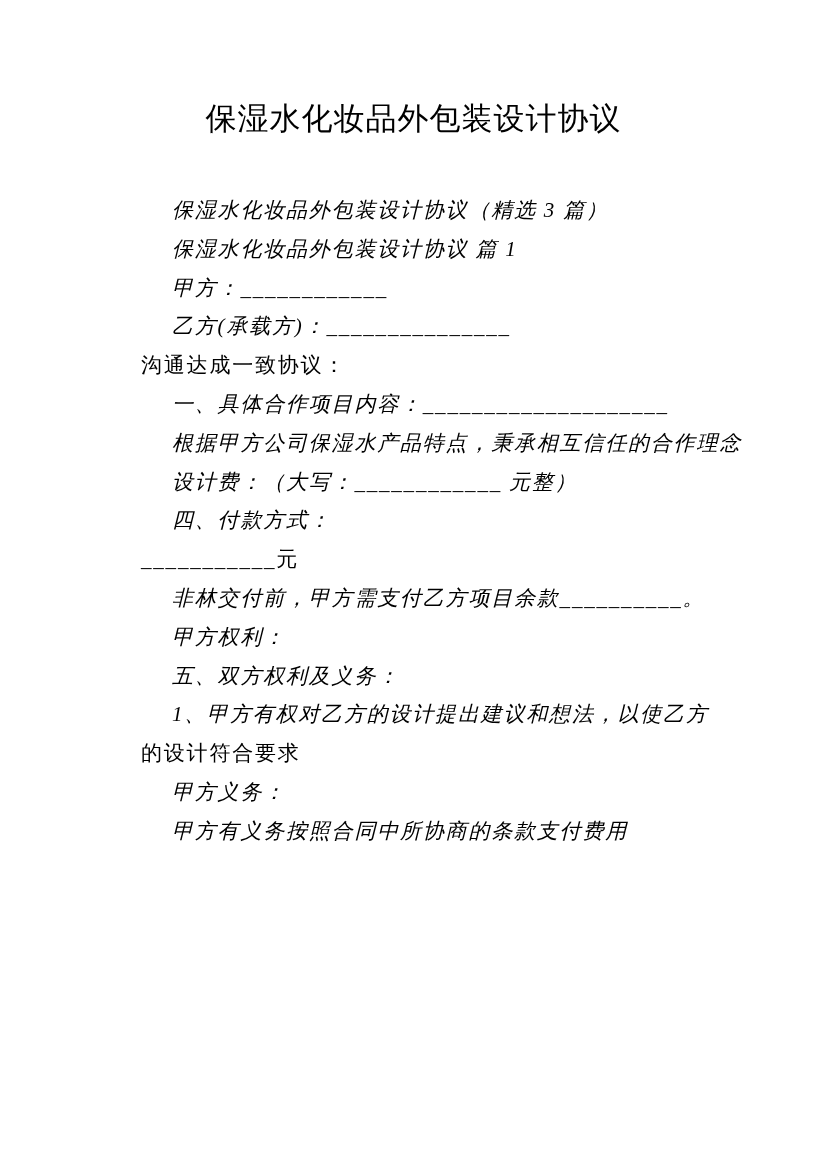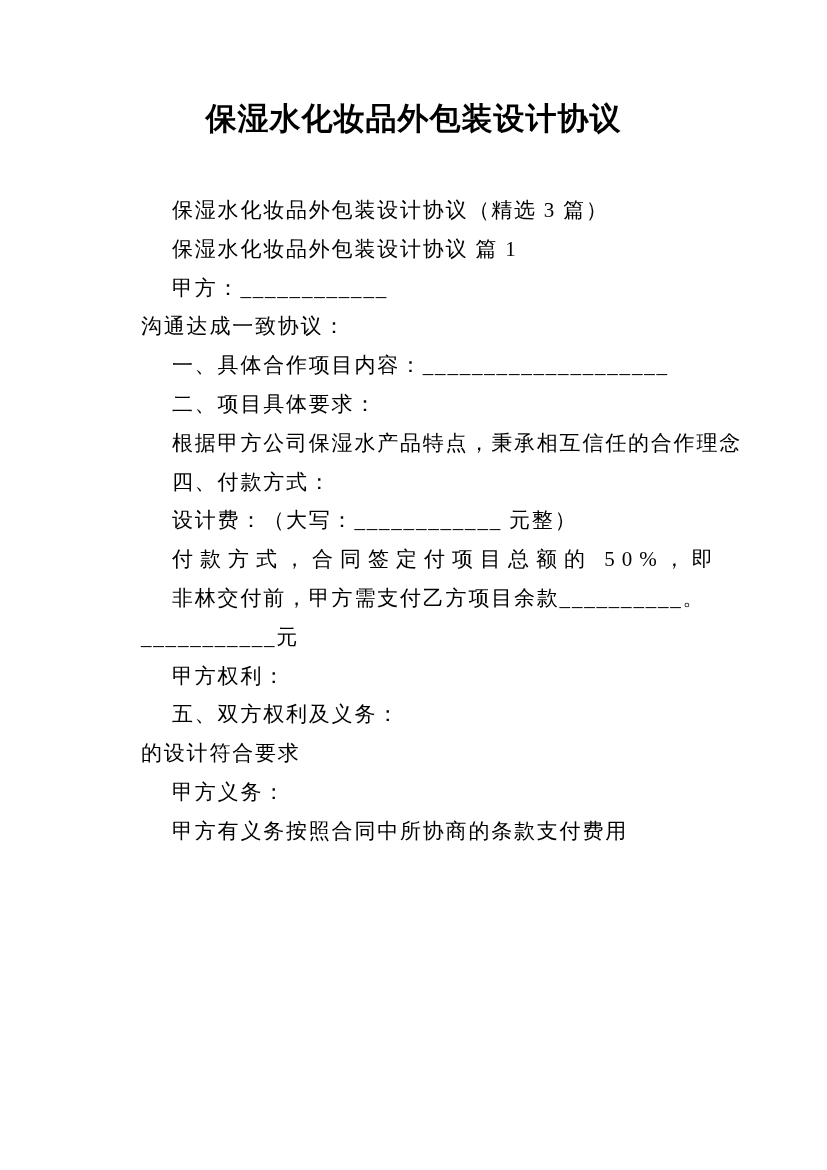--- a/index.html
+++ b/index.html
@@ -16,65 +16,66 @@
     font-family: "Liberation Serif", "DejaVu Serif", serif;
     overflow: hidden;
   }
   .doc-title {
     position: absolute;
     top: 97px;
     left: 0;
     width: 827px;
     text-align: center;
     font-size: 31px;
-    font-weight: bold;
+    font-weight: normal;
     letter-spacing: 1px;
     line-height: 44px;
     white-space: pre;
   }
   .doc-body {
     position: absolute;
     top: 191px;
     left: 125px;
     width: 591px;
   }
   .line {
     font-size: 21px;
     line-height: 38.8px;
     letter-spacing: 1.8px;
     white-space: pre;
   }
   .indent {
     padding-left: 47px;
+    font-style: italic;
   }
   .flush {
     padding-left: 0;
     margin-left: 16px;
   }
   .spread {
     letter-spacing: 7px;
   }
 </style>
 </head>
 <body>
 
 <div class="page">
   <div class="doc-title">保湿水化妆品外包装设计协议</div>
   <div class="doc-body">
       <div class="line indent">保湿水化妆品外包装设计协议（精选 3 篇）</div>
       <div class="line indent">保湿水化妆品外包装设计协议 篇 1</div>
       <div class="line indent">甲方：____________</div>
+      <div class="line indent">乙方(承载方)：_______________</div>
       <div class="line flush">沟通达成一致协议：</div>
       <div class="line indent">一、具体合作项目内容：____________________</div>
-      <div class="line indent">二、项目具体要求：</div>
       <div class="line indent">根据甲方公司保湿水产品特点，秉承相互信任的合作理念</div>
+      <div class="line indent">设计费：（大写：____________ 元整）</div>
       <div class="line indent">四、付款方式：</div>
-      <div class="line indent">设计费：（大写：____________ 元整）</div>
-      <div class="line indent spread">付款方式，合同签定付项目总额的 50%，即</div>
+      <div class="line flush">___________元</div>
       <div class="line indent">非林交付前，甲方需支付乙方项目余款__________。</div>
-      <div class="line flush">___________元</div>
       <div class="line indent">甲方权利：</div>
       <div class="line indent">五、双方权利及义务：</div>
+      <div class="line indent">1、甲方有权对乙方的设计提出建议和想法，以使乙方</div>
       <div class="line flush">的设计符合要求</div>
       <div class="line indent">甲方义务：</div>
       <div class="line indent">甲方有义务按照合同中所协商的条款支付费用</div>
     </div>
 </div>
 
 </body></html>

